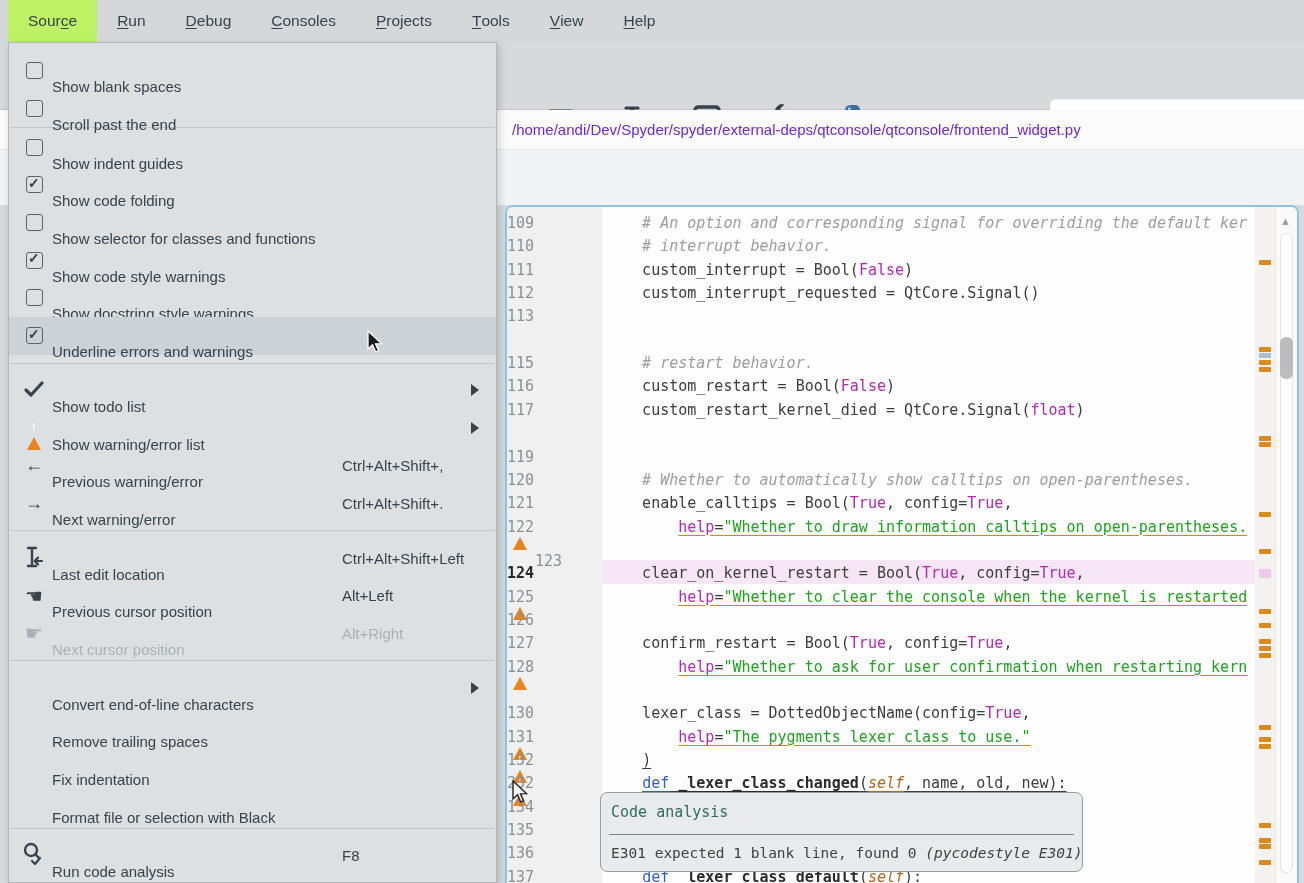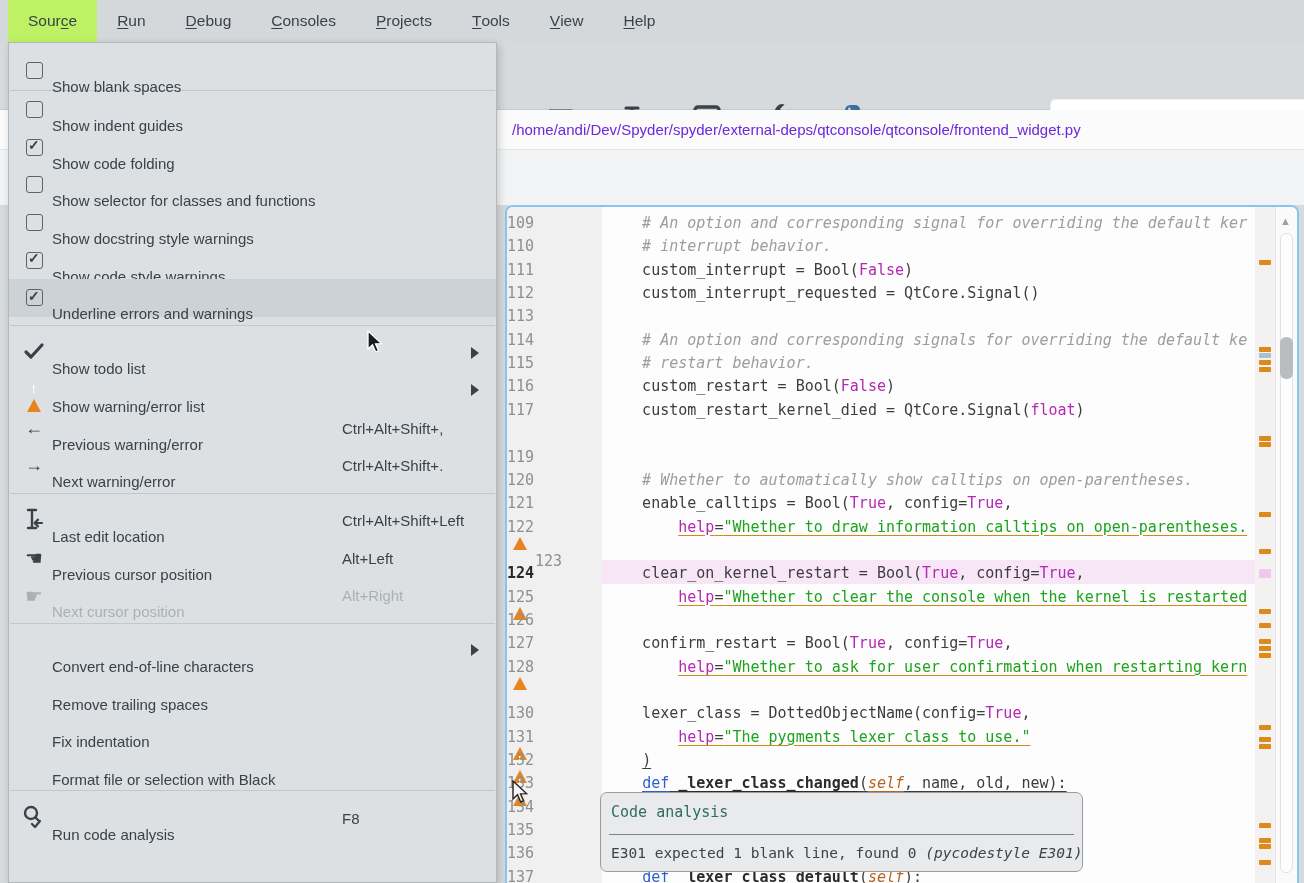--- a/index.html
+++ b/index.html
@@ -193,24 +193,20 @@
           <span class="line-text"><span>    custom_interrupt = Bool(</span><span class="tok-b">False</span><span>)</span></span>
         </div>
         <div class="code-row" style="top: 75.05px;">
           <span class="line-num">112</span>
           <span class="line-text"><span>    custom_interrupt_requested = QtCore.Signal()</span></span>
         </div>
         <div class="code-row" style="top: 98.4px;">
           <span class="line-num">113</span>
           <span class="line-text"></span>
         </div>
-        <div class="code-row" style="top: 121.75px;">
-          <span class="line-num">114</span>
-          <span class="line-text"><span class="tok-c">    # An option and corresponding signals for overriding the default ke</span></span>
-        </div>
         <div class="code-row" style="top: 145.1px;">
           <span class="line-num">115</span>
           <span class="line-text"><span class="tok-c">    # restart behavior.</span></span>
         </div>
         <div class="code-row" style="top: 168.45px;">
           <span class="line-num">116</span>
           <span class="line-text"><span>    custom_restart = Bool(</span><span class="tok-b">False</span><span>)</span></span>
         </div>
         <div class="code-row" style="top: 191.8px;">
           <span class="line-num">117</span>
@@ -269,21 +265,21 @@
           <span class="line-num">131</span>
           <span class="line-text"><span class="ind">        </span><span class="tok-b">help</span><span>=</span><span class="tok-s">"The pygments lexer class to use."</span></span>
         </div>
         <div class="code-row lu" style="top: 542.05px;">
           <span class="line-warn-icon" style="top: 4px;"><span class="wtri small"></span></span>
           <span class="line-num">132</span>
           <span class="line-text"><span class="ind">    </span><span>)</span></span>
         </div>
         <div class="code-row lu" style="top: 565.4px;">
           <span class="line-warn-icon" style="top: 4px;"><span class="wtri small"></span></span>
-          <span class="line-num">133</span>
+          <span class="line-num">232</span>
           <span class="line-text"><span class="ind">    </span><span class="tok-k">def</span><span> </span><span class="tok-d">_lexer_class_changed</span><span>(</span><span class="tok-sf">self</span><span>, name, old, new):</span></span>
         </div>
         <div class="code-row" style="top: 588.75px;">
           <span class="line-num">134</span>
           <span class="line-text"></span>
         </div>
         <div class="code-row" style="top: 612.1px;">
           <span class="line-num">135</span>
           <span class="line-text"></span>
         </div>
@@ -333,20 +329,26 @@
     <div class="tt-body"><span>E301 expected 1 blank line, found 0 </span><i>(pycodestyle E301)</i></div>
   </div>
 
   <div id="src-menu">
       <div class="menu-item">
         <span class="mi-icon">
           <span class="cbx"></span>
         </span>
         <span class="mi-label">Show blank spaces</span>
       </div>
+      <div class="menu-item">
+        <span class="mi-icon">
+          <span class="cbx"></span>
+        </span>
+        <span class="mi-label">Scroll past the end</span>
+      </div>
       <div class="menu-sep"></div>
       <div class="menu-item">
         <span class="mi-icon">
           <span class="cbx"></span>
         </span>
         <span class="mi-label">Show indent guides</span>
       </div>
       <div class="menu-item">
         <span class="mi-icon">
           <span class="cbx on"></span>
@@ -354,29 +356,29 @@
         <span class="mi-label">Show code folding</span>
       </div>
       <div class="menu-item">
         <span class="mi-icon">
           <span class="cbx"></span>
         </span>
         <span class="mi-label">Show selector for classes and functions</span>
       </div>
       <div class="menu-item">
         <span class="mi-icon">
+          <span class="cbx on"></span>
+        </span>
+        <span class="mi-label">Show code style warnings</span>
+      </div>
+      <div class="menu-item">
+        <span class="mi-icon">
           <span class="cbx"></span>
         </span>
         <span class="mi-label">Show docstring style warnings</span>
-      </div>
-      <div class="menu-item">
-        <span class="mi-icon">
-          <span class="cbx on"></span>
-        </span>
-        <span class="mi-label">Show code style warnings</span>
       </div>
       <div class="menu-item hl">
         <span class="mi-icon">
           <span class="cbx on"></span>
         </span>
         <span class="mi-label">Underline errors and warnings</span>
       </div>
       <div class="menu-sep thick"></div>
       <div class="menu-item">
         <span class="mi-icon">

